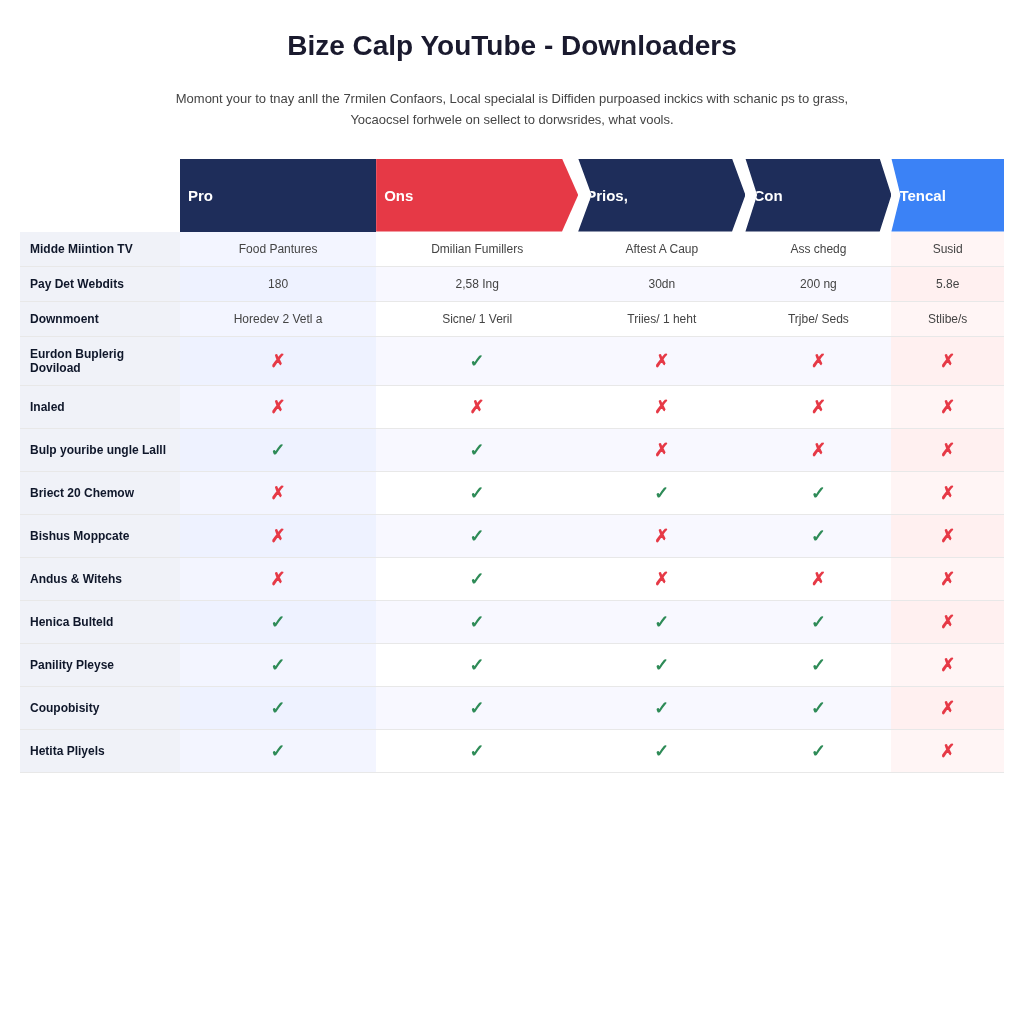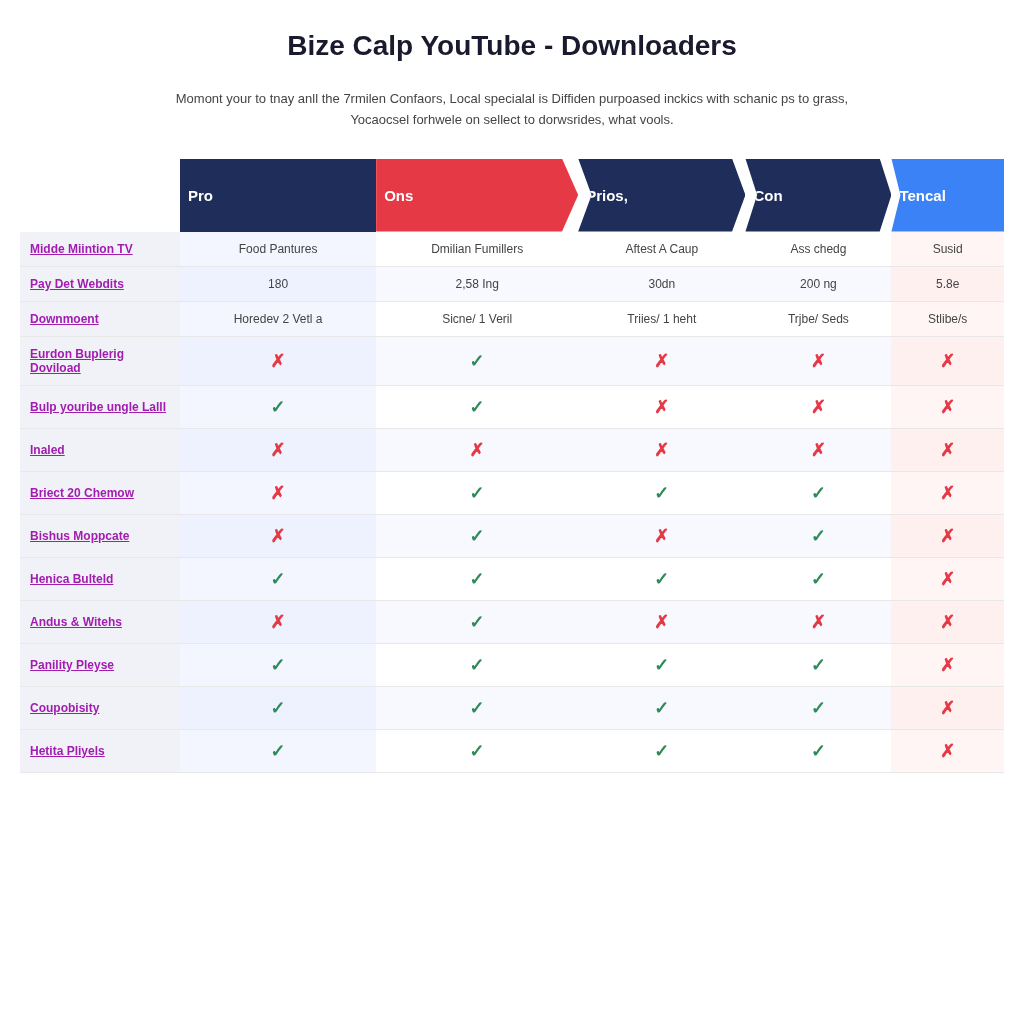--- a/index.html
+++ b/index.html
@@ -72,25 +72,24 @@
       vertical-align: middle;
     }
     .comparison-table tr:nth-child(even) td {
       background-color: #f8f8ff;
     }
     .comparison-table tr:nth-child(odd) td {
       background-color: #ffffff;
     }
     .comparison-table td:first-child {
       font-weight: 700;
-      color: #a21caf;
+      color: #0f172a;
       font-size: 12px;
       width: 160px;
       background-color: #f0f2f8 !important;
-      text-decoration: underline;
     }
     .comparison-table td:not(:first-child) {
       text-align: center;
       color: #444;
       font-size: 12px;
     }
     .check-green {
       color: #2e8b57;
       font-size: 18px;
       font-weight: bold;
@@ -153,66 +152,66 @@
       </tr>
       <tr>
         <td>Eurdon Buplerig Doviload</td>
         <td style="background-color: rgb(243, 245, 255);"><span class="check-red">✗</span></td>
         <td><span class="check-green">✓</span></td>
         <td><span class="check-red">✗</span></td>
         <td><span class="check-red">✗</span></td>
         <td style="background-color: rgb(255, 245, 245);"><span class="check-red">✗</span></td>
       </tr>
       <tr>
+        <td>Inaled</td>
+        <td style="background-color: rgb(238, 242, 255);"><span class="check-red">✗</span></td>
+        <td><span class="check-red">✗</span></td>
+        <td><span class="check-red">✗</span></td>
+        <td><span class="check-red">✗</span></td>
+        <td style="background-color: rgb(255, 240, 240);"><span class="check-red">✗</span></td>
+      </tr>
+      <tr>
         <td>Bulp youribe ungle Lalll</td>
         <td style="background-color: rgb(243, 245, 255);"><span class="check-green">✓</span></td>
         <td><span class="check-green">✓</span></td>
         <td><span class="check-red">✗</span></td>
         <td><span class="check-red">✗</span></td>
         <td style="background-color: rgb(255, 245, 245);"><span class="check-red">✗</span></td>
       </tr>
       <tr>
-        <td>Inaled</td>
-        <td style="background-color: rgb(238, 242, 255);"><span class="check-red">✗</span></td>
-        <td><span class="check-red">✗</span></td>
-        <td><span class="check-red">✗</span></td>
-        <td><span class="check-red">✗</span></td>
-        <td style="background-color: rgb(255, 240, 240);"><span class="check-red">✗</span></td>
-      </tr>
-      <tr>
         <td>Briect 20 Chemow</td>
         <td style="background-color: rgb(238, 242, 255);"><span class="check-red">✗</span></td>
         <td><span class="check-green">✓</span></td>
         <td><span class="check-green">✓</span></td>
         <td><span class="check-green">✓</span></td>
         <td style="background-color: rgb(255, 240, 240);"><span class="check-red">✗</span></td>
       </tr>
       <tr>
         <td>Bishus Moppcate</td>
         <td style="background-color: rgb(243, 245, 255);"><span class="check-red">✗</span></td>
         <td><span class="check-green">✓</span></td>
         <td><span class="check-red">✗</span></td>
         <td><span class="check-green">✓</span></td>
         <td style="background-color: rgb(255, 245, 245);"><span class="check-red">✗</span></td>
       </tr>
       <tr>
+        <td>Andus &amp; Witehs</td>
+        <td style="background-color: rgb(238, 242, 255);"><span class="check-red">✗</span></td>
+        <td><span class="check-green">✓</span></td>
+        <td><span class="check-red">✗</span></td>
+        <td><span class="check-red">✗</span></td>
+        <td style="background-color: rgb(255, 240, 240);"><span class="check-red">✗</span></td>
+      </tr>
+      <tr>
         <td>Henica Bulteld</td>
         <td style="background-color: rgb(243, 245, 255);"><span class="check-green">✓</span></td>
         <td><span class="check-green">✓</span></td>
         <td><span class="check-green">✓</span></td>
         <td><span class="check-green">✓</span></td>
         <td style="background-color: rgb(255, 245, 245);"><span class="check-red">✗</span></td>
-      </tr>
-      <tr>
-        <td>Andus &amp; Witehs</td>
-        <td style="background-color: rgb(238, 242, 255);"><span class="check-red">✗</span></td>
-        <td><span class="check-green">✓</span></td>
-        <td><span class="check-red">✗</span></td>
-        <td><span class="check-red">✗</span></td>
-        <td style="background-color: rgb(255, 240, 240);"><span class="check-red">✗</span></td>
       </tr>
       <tr>
         <td>Panility Pleyse</td>
         <td style="background-color: rgb(238, 242, 255);"><span class="check-green">✓</span></td>
         <td><span class="check-green">✓</span></td>
         <td><span class="check-green">✓</span></td>
         <td><span class="check-green">✓</span></td>
         <td style="background-color: rgb(255, 240, 240);"><span class="check-red">✗</span></td>
       </tr>
       <tr>

